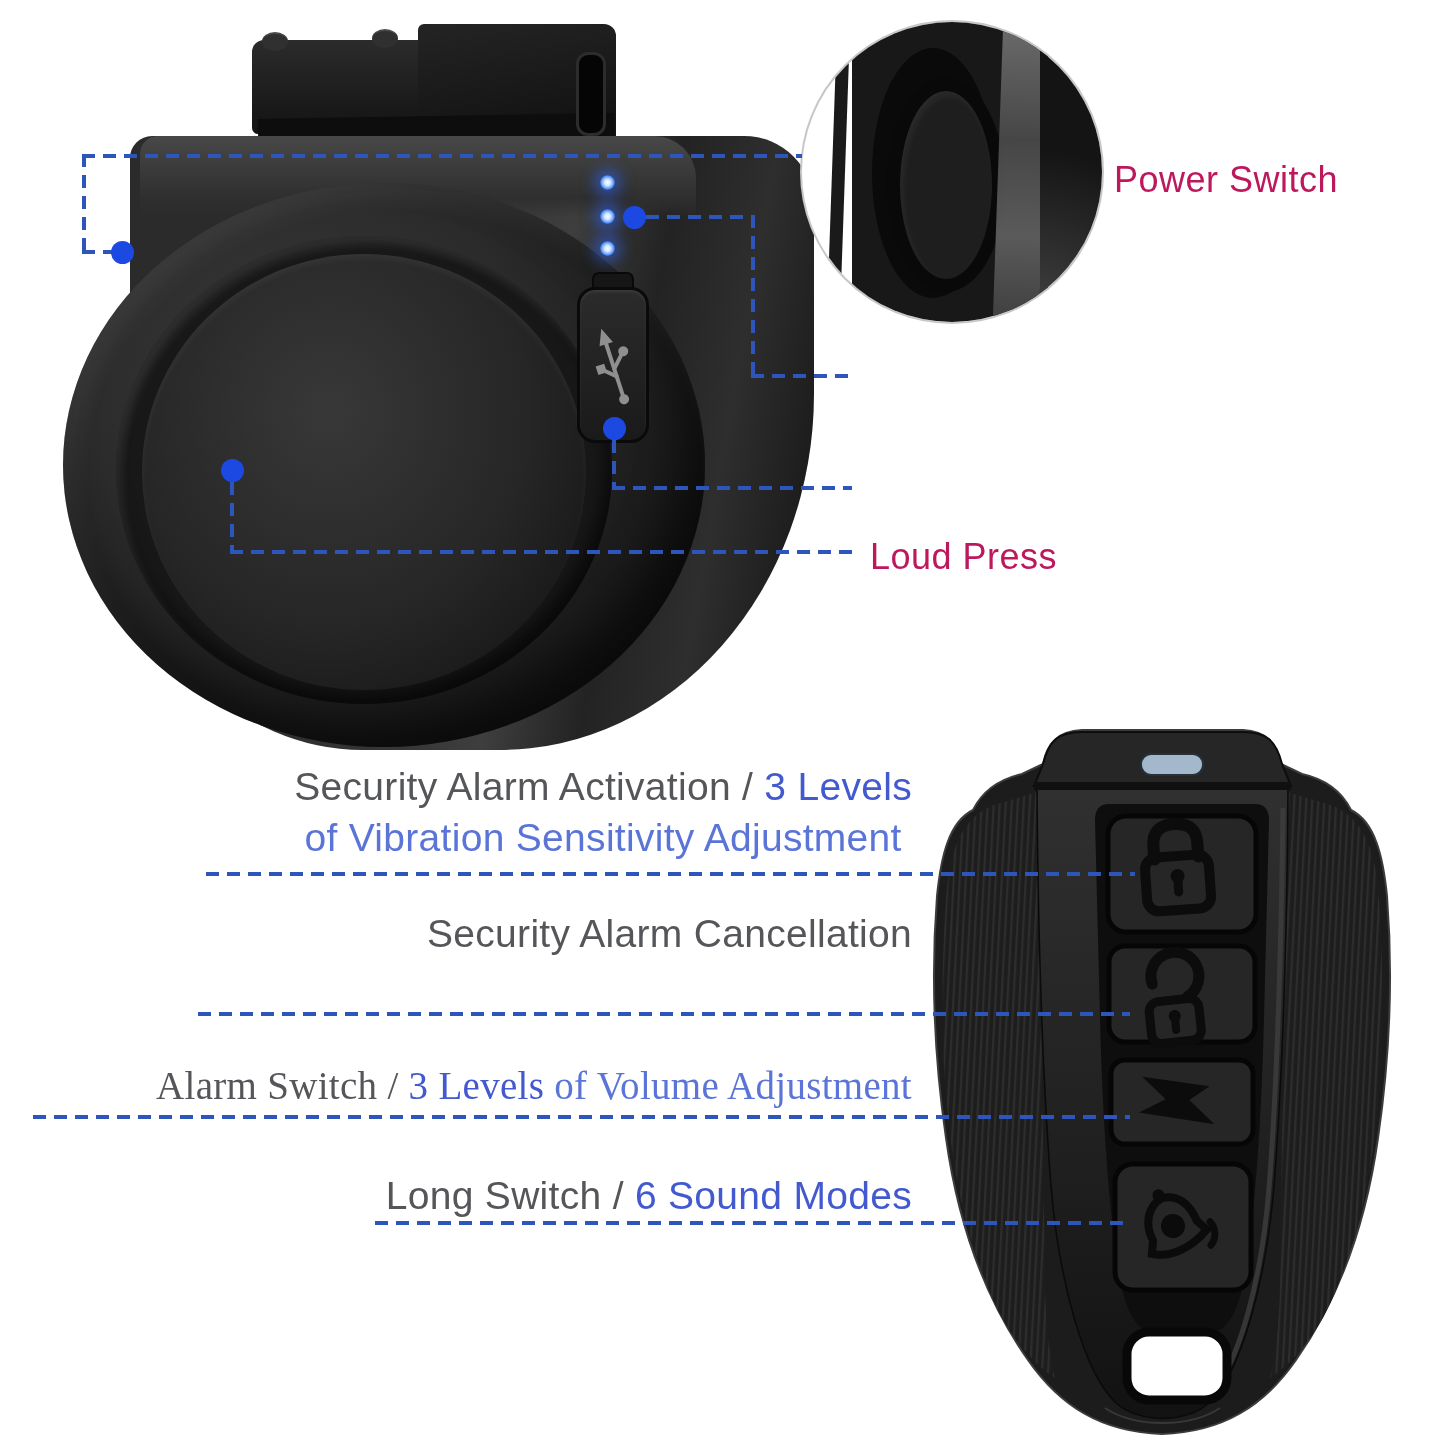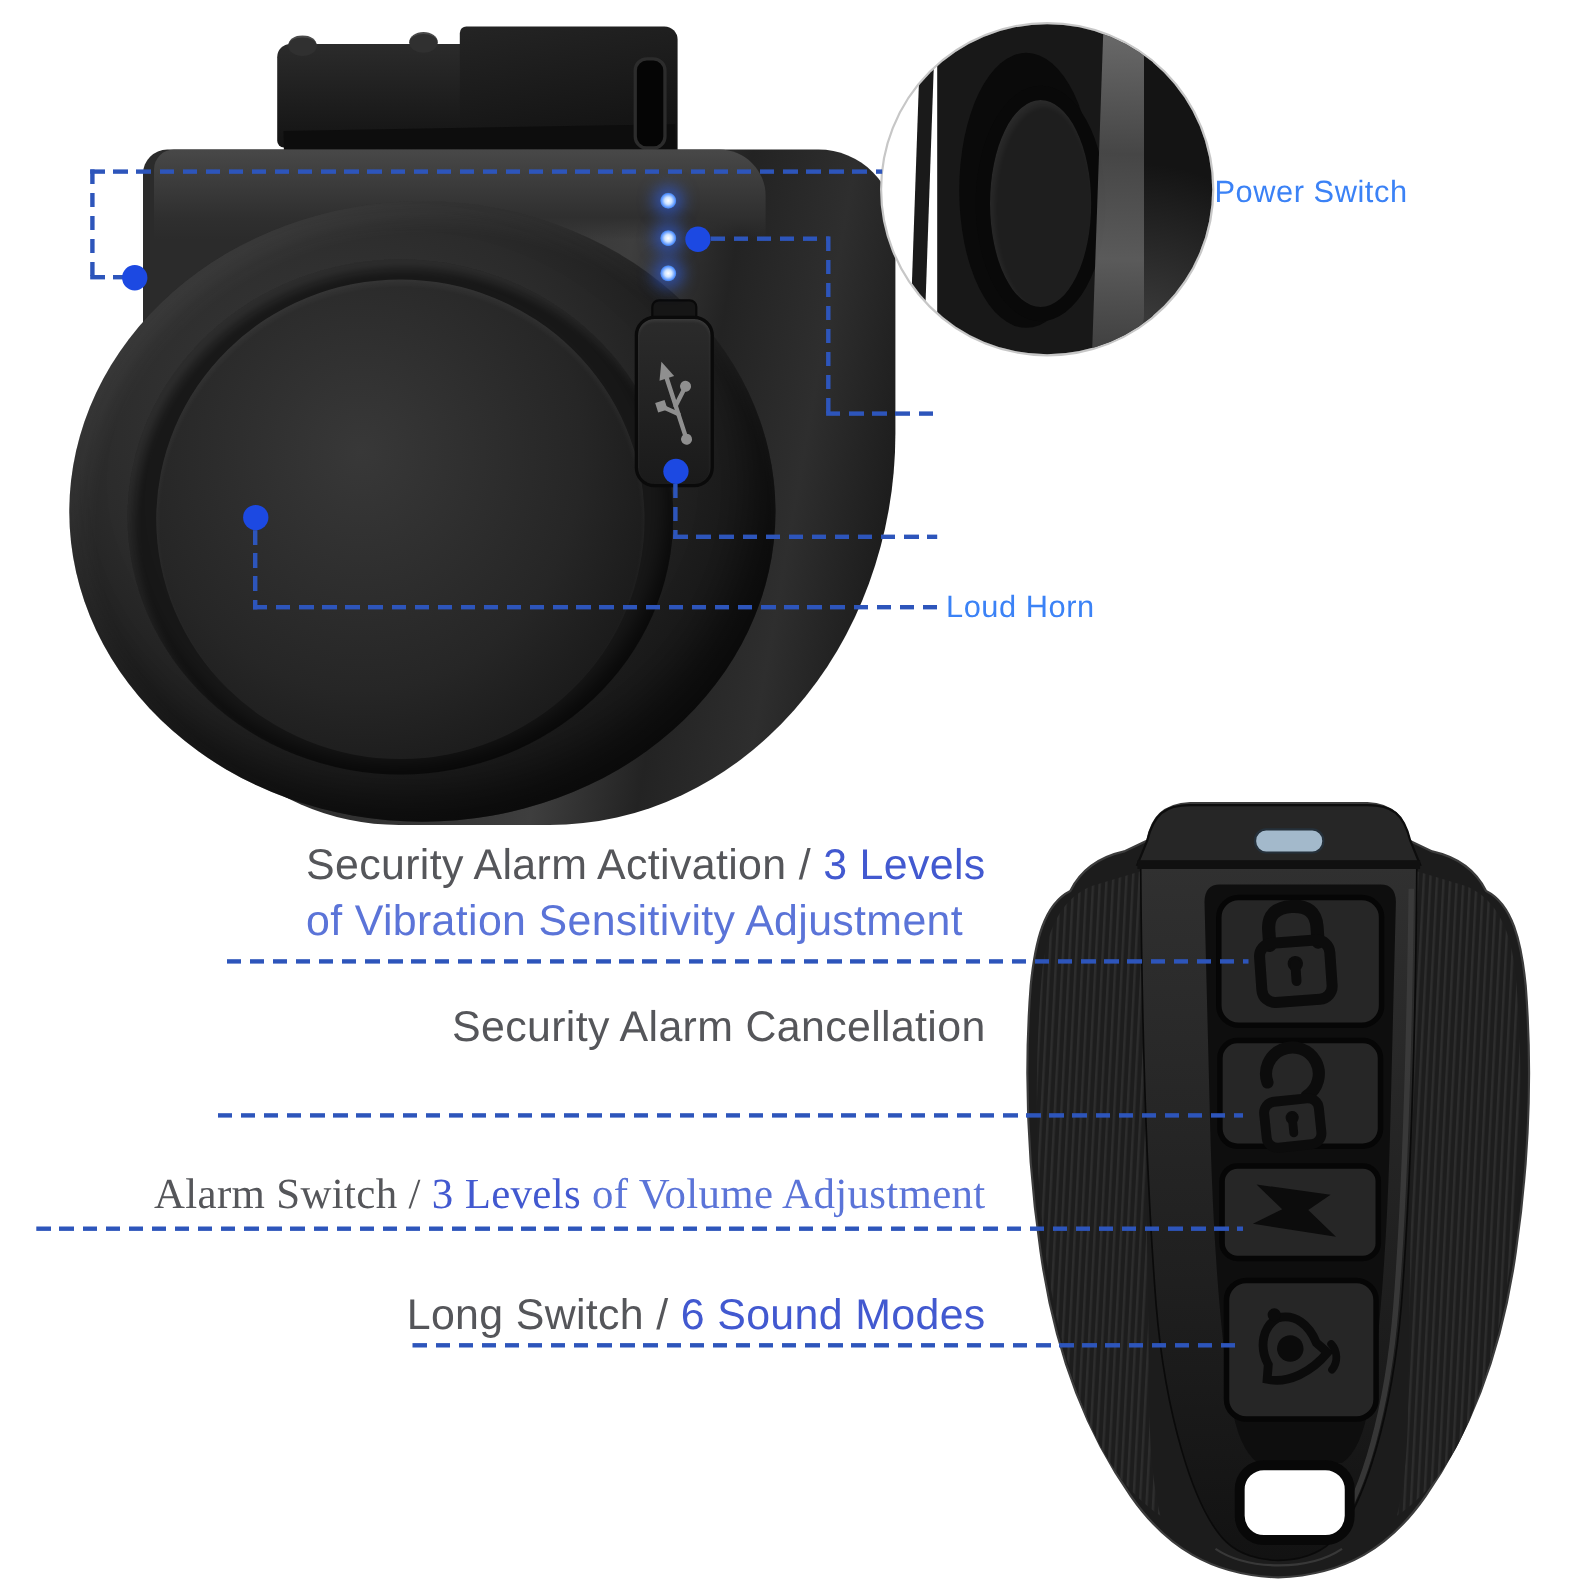--- a/index.html
+++ b/index.html
@@ -6,22 +6,22 @@
   .stage{position:relative;width:1445px;height:1445px;background:#ffffff;overflow:hidden;
          font-family:"Liberation Sans","DejaVu Sans",sans-serif;}
   .abs{position:absolute;}
 
   
   .dh{position:absolute;height:4px;background:repeating-linear-gradient(90deg,#2d55bb 0 13px,transparent 13px 21px);z-index:40;}
   .dv{position:absolute;width:4px;background:repeating-linear-gradient(180deg,#2d55bb 0 13px,transparent 13px 21px);z-index:40;}
   .dot{position:absolute;width:23px;height:23px;border-radius:50%;background:#1c49e2;z-index:41;}
 
   
-  .lbl{position:absolute;font-size:28px;color:#3b82f6;letter-spacing:.5px;white-space:nowrap;z-index:45;}
-  .feat{position:absolute;right:549px;text-align:left;font-size:39px;line-height:51px;
+  .lbl{position:absolute;font-size:36px;color:#be185d;letter-spacing:.5px;white-space:nowrap;z-index:45;margin-left:10px;}
+  .feat{position:absolute;right:533px;text-align:center;font-size:39px;line-height:51px;
         letter-spacing:.3px;white-space:nowrap;z-index:45;}
   .g{color:#55565a;}
   .b{color:#4259d0;}
   .bl{color:#5b74d8;}
 
   
   .alarm-piece{position:absolute;}
   .bracket-plate{left:252px;top:40px;width:262px;height:94px;background:linear-gradient(180deg,#2b2b2b,#131313);
                  border-radius:12px 4px 4px 6px;z-index:1;}
   .bracket-block{left:418px;top:24px;width:198px;height:120px;background:linear-gradient(170deg,#242424,#0f0f0f);
@@ -120,21 +120,21 @@
 
   <div class="dot" style="left:603px;top:417px;"></div>
   <div class="dv" style="left:612px;top:440px;height:50px;"></div>
   <div class="dh" style="left:612px;top:486px;width:240px;"></div>
 
   <div class="dot" style="left:221px;top:459px;"></div>
   <div class="dv" style="left:230px;top:482px;height:72px;"></div>
   <div class="dh" style="left:230px;top:550px;width:622px;"></div>
 
   <div class="lbl" style="left:1104px;top:159px;">Power Switch</div>
-  <div class="lbl" style="left:860px;top:536px;">Loud Horn</div>
+  <div class="lbl" style="left:860px;top:536px;">Loud Press</div>
 
   <div class="feat" style="top:761px;">
     <div><span class="g">Security Alarm Activation / </span><span class="b">3 Levels</span></div>
     <div><span class="bl">of Vibration Sensitivity Adjustment</span></div>
   </div>
   <div class="dh" style="left:206px;top:872px;width:929px;"></div>
 
   <div class="feat" style="top:908px;">
     <div><span class="g">Security Alarm Cancellation</span></div>
   </div>

